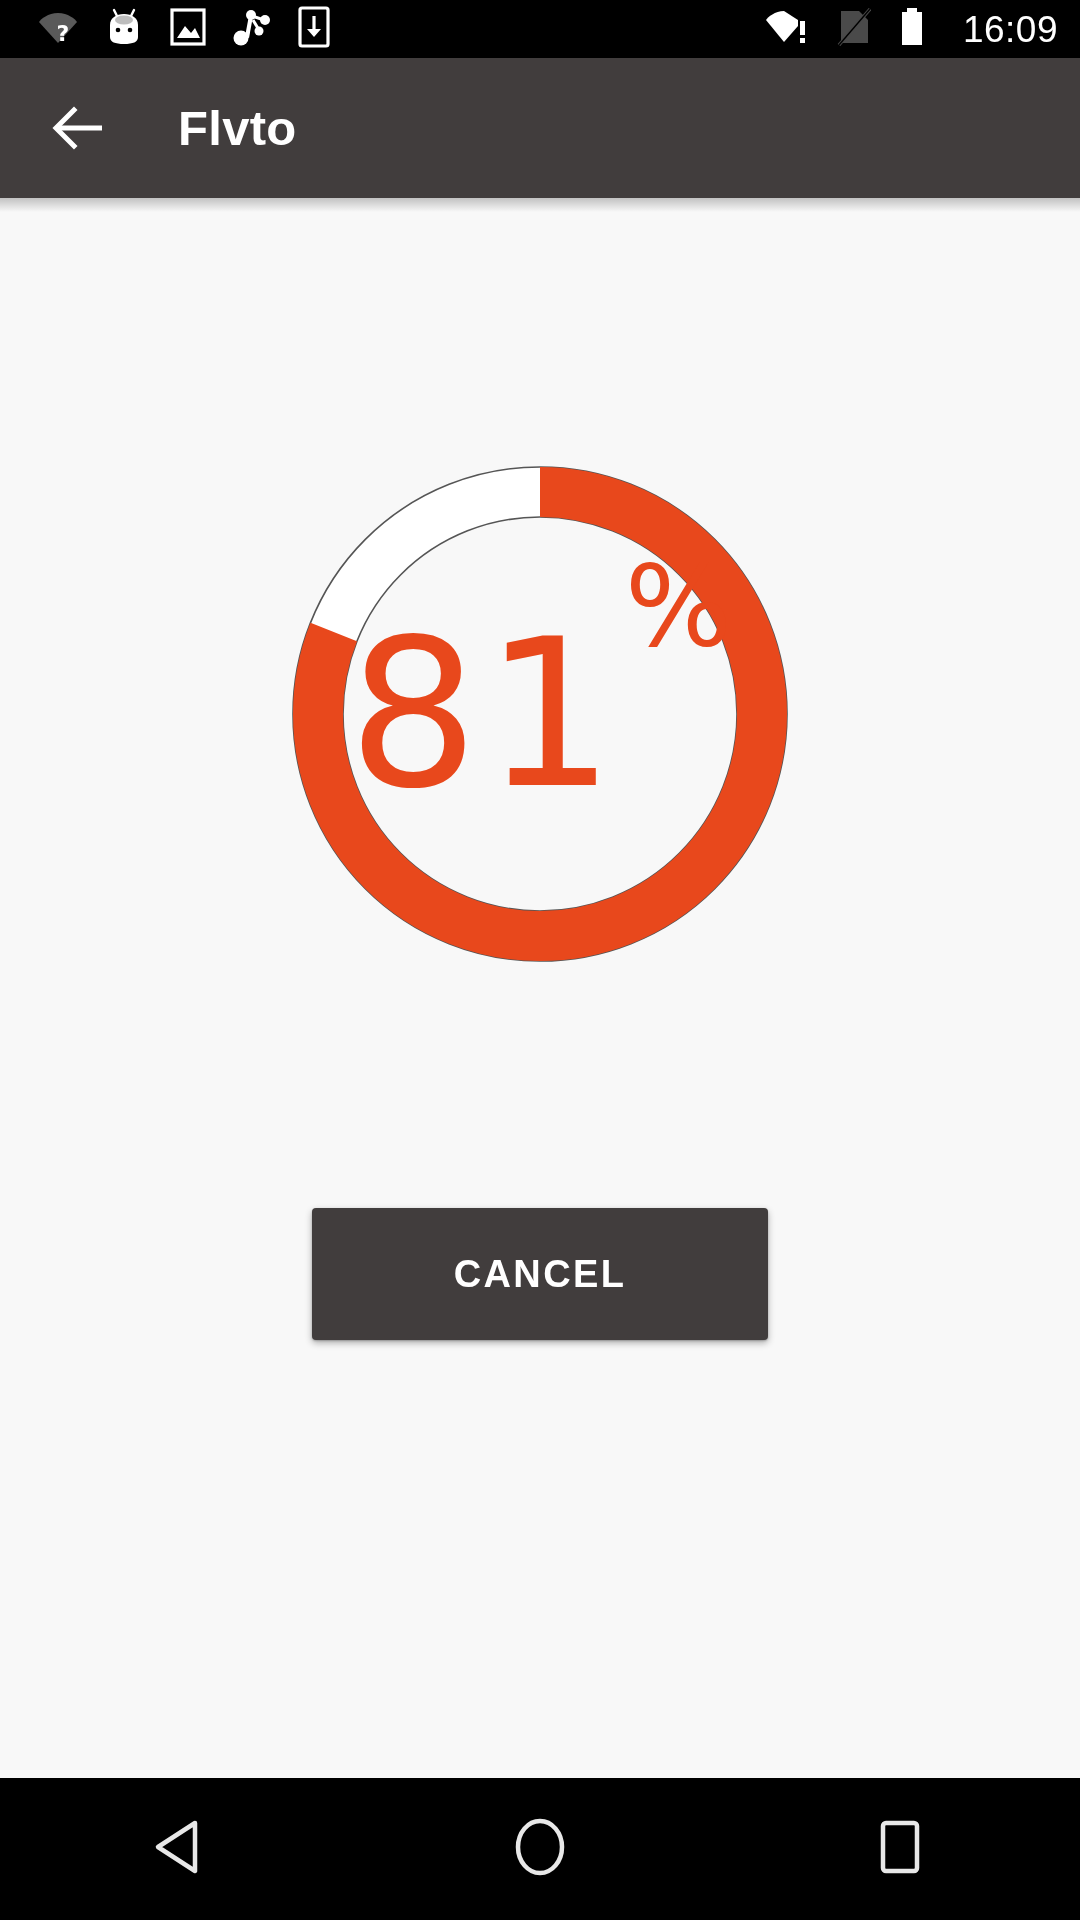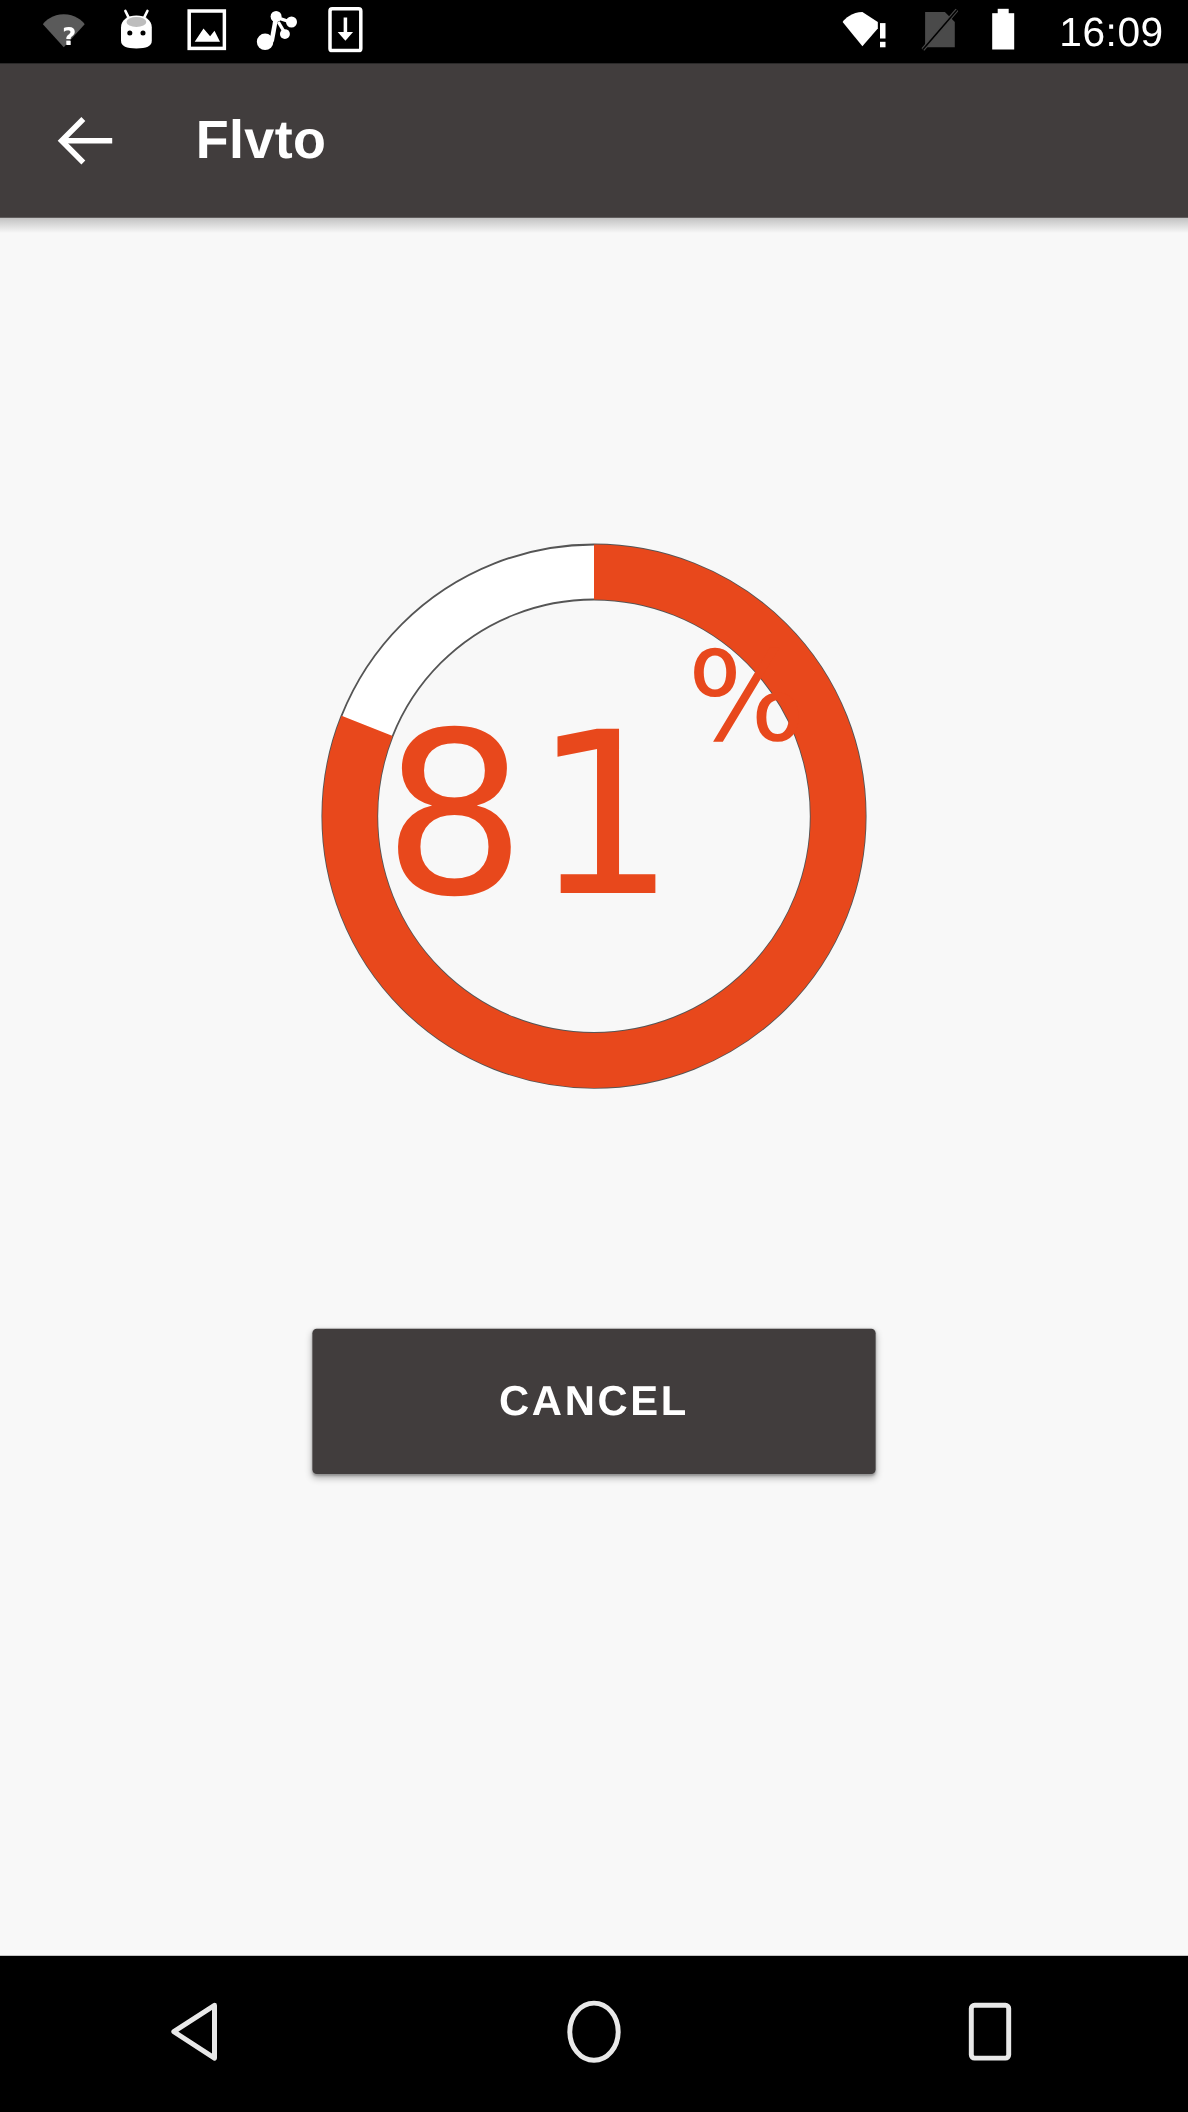--- a/index.html
+++ b/index.html
@@ -95,21 +95,21 @@
     position:relative;
     background:#f8f8f8;
     display:flex;
     flex-direction:column;
     align-items:center;
   }
 
   .progress-wrap {
     position:absolute;
     left:50%;
-    top:284px;
+    top:256px;
     transform:translateX(-50%);
     width:520px;
     height:520px;
     text-decoration:underline;
   }
   .progress-wrap svg { display:block; }
 
   .progress-label {
     position:absolute;
     left:0; right:0;
@@ -136,21 +136,21 @@
     margin-top:96px;
     margin-left:4px;
     font-family:"DejaVu Sans", sans-serif;
   }
 
   .cancel-btn {
     position:absolute;
     left:50%;
     transform:translateX(-50%);
     top:1010px;
-    width:512px;
+    width:456px;
     height:132px;
     background:#413d3d;
     border:none;
     border-radius:4px;
     color:#ffffff;
     font-size:38px;
     font-weight:bold;
     letter-spacing:2.4px;
     cursor:pointer;
     box-shadow:0 3px 7px rgba(0,0,0,0.30), 0 1px 2px rgba(0,0,0,0.22);

